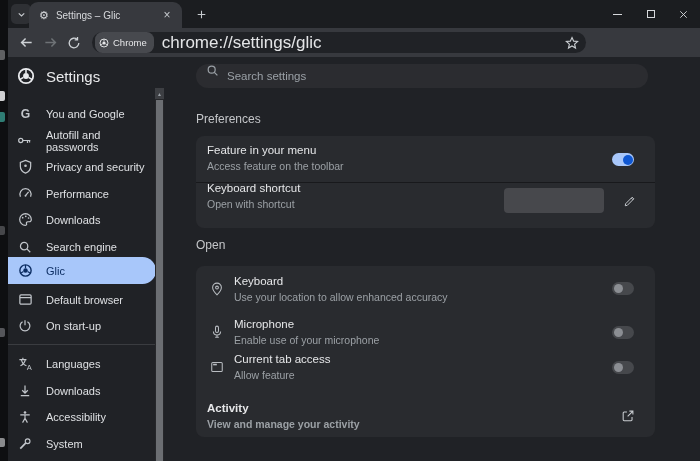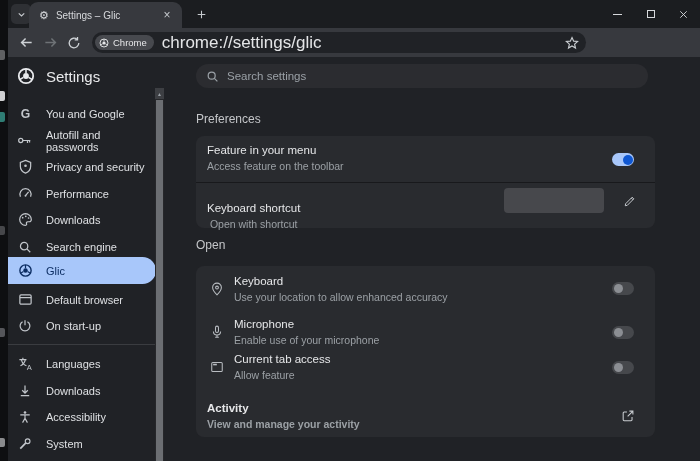--- a/index.html
+++ b/index.html
@@ -22,21 +22,21 @@
   .wincontrols { position:absolute; right:0; top:0; height:28px; display:flex; }
   .wc { width:33px; height:28px; display:flex; align-items:center; justify-content:center; color:#d7d9dc; }
   .wc-min-glyph { width:9px; height:1px; background:#d7d9dc; }
   .wc-max-glyph { width:8px; height:8px; border:1px solid #d7d9dc; }
 
   
   .toolbar { position:absolute; left:0; top:28px; width:100%; height:29px; background:#37393e; display:flex; align-items:center; }
   .tb-btn { width:24px; height:24px; display:flex; align-items:center; justify-content:center; color:#ced2d6; flex:0 0 auto; }
   .tb-btn.disabled { color:#6e7276; }
   .omnibox { position:absolute; left:84px; top:4px; width:494px; height:21px; border-radius:10.5px; background:#202226; display:flex; align-items:center; padding:0 7px 0 3px; }
-  .chip { height:15px; border-radius:7.5px; background:#47494e; display:flex; align-items:center; gap:4px; padding:0 7px 0 4px; color:#e6e7e9; flex:0 0 auto; }
+  .chip { height:21px; border-radius:7.5px; background:#47494e; display:flex; align-items:center; gap:4px; padding:0 7px 0 4px; color:#e6e7e9; flex:0 0 auto; }
   .chip-label { font-size:9.5px; }
   .url { margin-left:8px; font-size:17px; color:#e4e5e7; white-space:nowrap; }
   .omni-star { margin-left:auto; color:#c9cdd1; display:flex; }
   .tb-sep { position:absolute; top:35px; width:1px; height:14px; background:#505257; }
   .tb-abs { position:absolute; top:32.5px; width:20px; height:20px; display:flex; align-items:center; justify-content:center; color:#ced2d6; }
 
   
   .content { position:absolute; left:0; top:57px; width:692px; height:404px; background:#202226; }
 
   
@@ -48,21 +48,21 @@
   .nav-item .nav-label { margin-left:13px; font-size:11px; font-weight:500; }
   .nav-item.selected { background:#a8c7fa; border-radius:0 13.5px 13.5px 0; color:#0c2d62; }
   .nav-item.selected .nav-ico { color:#0c2d62; }
   .sb-divider { position:absolute; left:0; top:287px; width:148px; height:1px; background:#3a3c40; }
   .sb-scroll { position:absolute; left:147px; top:31px; width:9px; bottom:0; background:#26272a; }
   .sb-scroll-btn { position:absolute; left:0; top:0; width:9px; height:11px; background:#3d3f43; color:#9aa0a6; font-size:5px; display:flex; align-items:center; justify-content:center; }
   .sb-scroll-thumb { position:absolute; left:1px; right:1px; top:12px; bottom:0; background:#6b6e72; }
 
   
   .main { position:absolute; left:158px; top:0; width:534px; height:404px; }
-  .search-pill { position:absolute; left:30px; top:7px; width:452px; height:24px; border-radius:12px; background:#2b2c30; display:flex; align-items:center; padding:0 10px; }
+  .search-pill { position:absolute; left:30px; top:7px; width:452px; height:24px; border-radius:12px; background:#2b2c30; display:flex; padding:0 10px; }
   .search-pill svg { color:#9aa0a6; flex:0 0 auto; }
   .search-input { flex:1; margin-left:8px; background:transparent; border:none; outline:none; color:#e4e5e7; font-size:11.5px; font-family:"Liberation Sans",sans-serif; }
   .search-input::placeholder { color:#9aa0a6; }
   .section-heading { position:absolute; left:30px; font-size:12px; color:#c4c6c9; }
   .card { position:absolute; left:30px; width:459px; border-radius:8px; background:#292b2f; }
   .row { position:relative; }
   .row-title { font-size:11.5px; color:#e6e7e9; }
   .row-sub { font-size:10.5px; color:#9ba0a5; margin-top:4px; }
   .toggle { position:absolute; right:21px; width:22px; height:13px; border-radius:6.5px; cursor:pointer; }
   .toggle .knob { position:absolute; border-radius:50%; }
@@ -352,21 +352,21 @@
             <div style="position:absolute; left:11px; top:8px;">
               <div class="row-title">Feature in your menu</div>
               <div class="row-sub">Access feature on the toolbar</div>
             </div>
             <div class="toggle on" style="top:17px;">
                 <span class="knob"></span>
               </div>
           </div>
           <div class="card-divider" style="top:46px;"></div>
           <div class="row" style="height:45px;">
-            <div style="position:absolute; left:11px; top:20px;text-align:center;">
+            <div style="position:absolute; left:11px; top:0;">
               <div class="row-title">Keyboard shortcut</div>
               <div class="row-sub">Open with shortcut</div>
             </div>
           </div>
           <input class="shortcut-input" value="" style="">
           <div class="icon-btn" style="position:absolute; right:18px; top:57px; width:16px; height:16px;">
             <svg width="13" height="13" viewBox="0 0 16 16" fill="none" stroke="currentColor" stroke-width="1.2">
                 <path d="M2.8 13.2 L3.2 10.8 L11.3 2.7 L13.3 4.7 L5.2 12.8 Z"></path>
                 <path d="M10.2 3.8 L12.2 5.8"></path>
               </svg>

